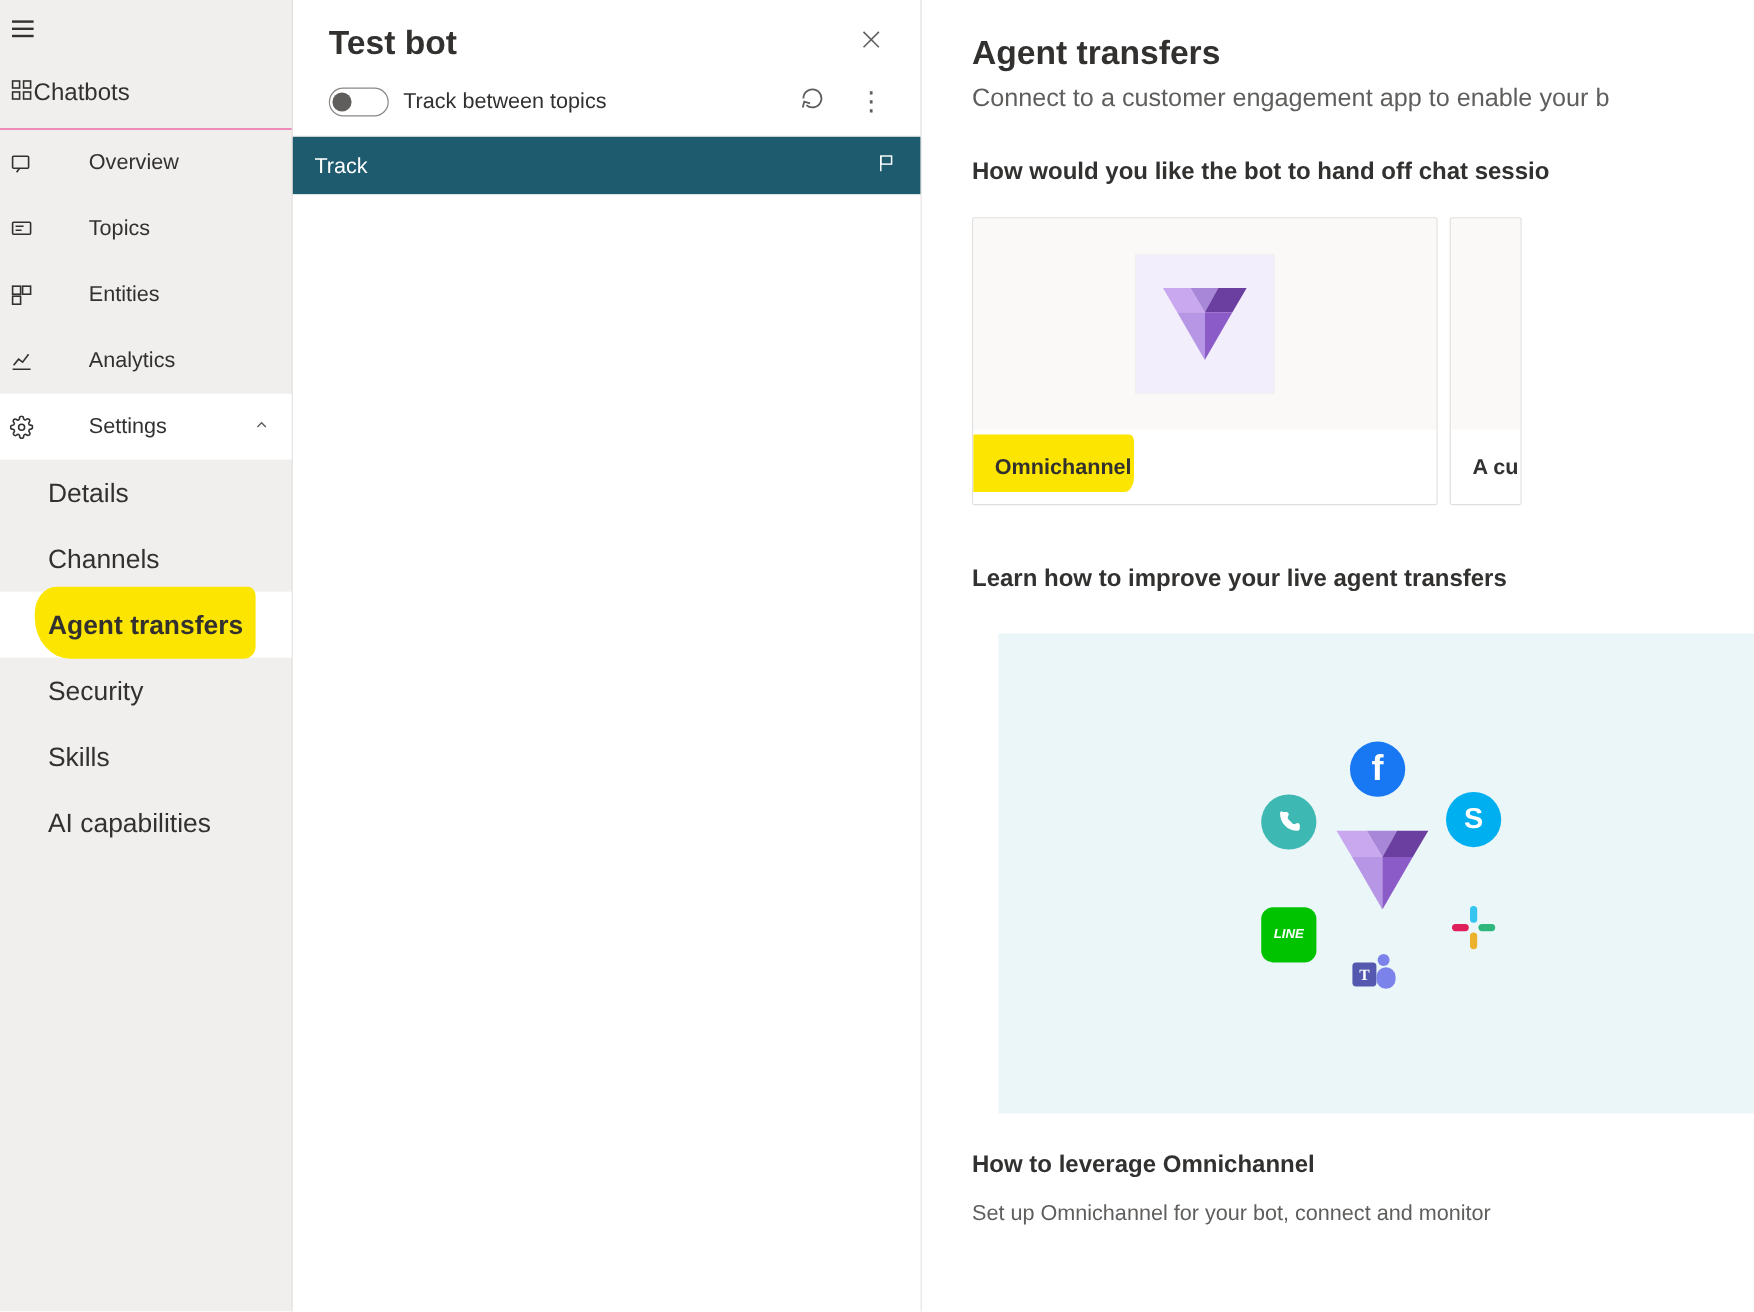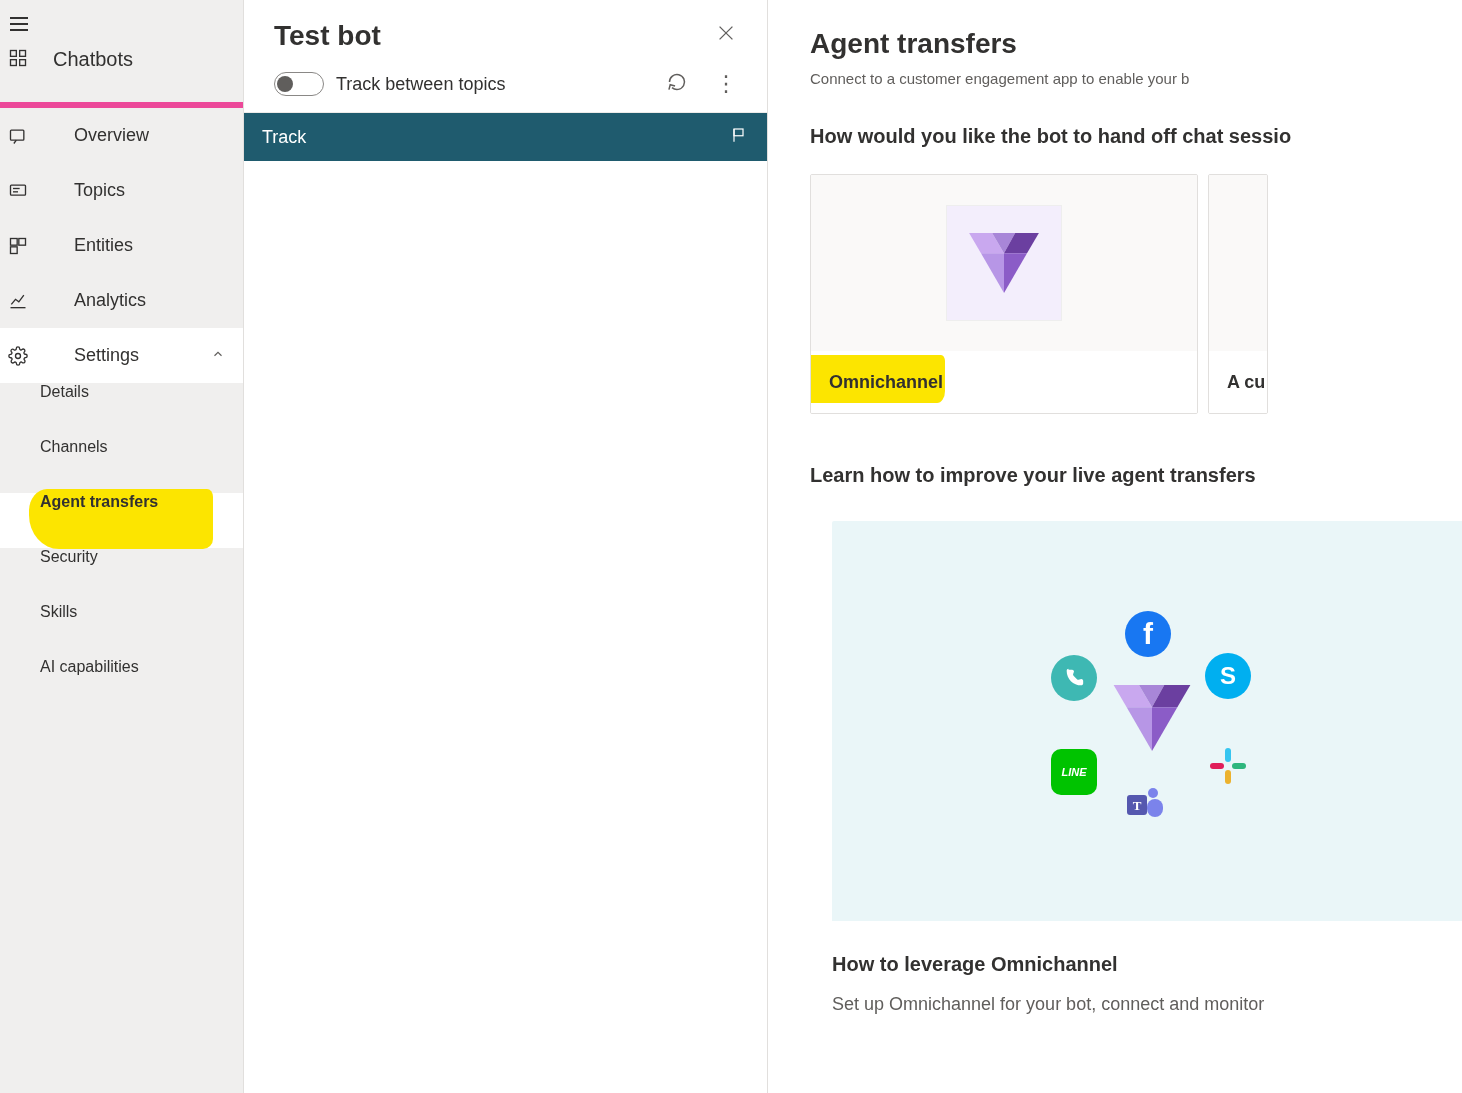--- a/index.html
+++ b/index.html
@@ -25,27 +25,26 @@
       height: 48px;
       display: flex;
       align-items: center;
       padding-left: 9px;
     }
     .hamburger-icon { width: 20px; height: 20px; display:flex;flex-direction:column;justify-content:space-between;padding:3px 1px; }
     .hamburger-icon span{height:1.6px;background:#323130;display:block;}
 
     .nav-heading {
       display: flex;
-      align-items: flex-start;
+      align-items: center;
       height: 60px;
       padding-left: 8px;
       font-size: 20px;
       font-weight: 400;
-      border-bottom: 6px solid #ec4899;
-      gap: 25px;
+      border-bottom: 1px solid #ec4899;
     }
 
     .nav-item {
       position: relative;
       display: flex;
       align-items: center;
       height: 55px;
       padding-left: 8px;
       font-size: 18px;
       cursor: pointer;
@@ -55,23 +54,24 @@
       width: 30px;
       display:flex;align-items:center;justify-content:flex-start;
     }
     .nav-item.expandable .chev {
       position:absolute;
       right:18px;
     }
 
     .nav-sub {
       display:flex;
+      align-items:center;
       height:55px;
       padding-left:40px;
-      font-size:16px;
+      font-size:22px;
       cursor:pointer;
       position:relative;
     }
 
     .settings-row{background:#fff;}
 
     
     .hl-agent-transfers::before{
       content:"";
       position:absolute;
@@ -123,21 +123,21 @@
 
     .chat-body{flex:1;background:#fff;}
 
     
     .content{
       flex:1;
       padding:28px 0 0 42px;
       overflow:hidden;
     }
     .content h1{font-size:28px;font-weight:600;margin-bottom:10px;}
-    .content .sub{font-size:15px;color:#605e5c;margin-bottom:38px;}
+    .content .sub{font-size:21px;color:#605e5c;margin-bottom:38px;}
     .content h2{font-size:20px;font-weight:600;margin-bottom:26px;}
 
     .cards-row{display:flex;gap:10px;}
     .card{
       width:388px;height:240px;border:1px solid #e1dfdd;border-radius:2px;
       display:flex;flex-direction:column;overflow:hidden;position:relative;
     }
     .card-top{flex:1;background:#faf9f8;display:flex;align-items:center;justify-content:center;}
     .card-bottom{height:62px;display:flex;align-items:center;padding-left:18px;background:#fff;}
     .card-bottom span{position:relative;z-index:2;font-size:18px;font-weight:700;}
@@ -166,21 +166,21 @@
     .service-cluster{position:relative;width:220px;height:220px;}
     .svc{position:absolute;width:46px;height:46px;border-radius:50%;display:flex;align-items:center;justify-content:center;font-weight:700;color:#fff;}
     .svc.fb{top:0;left:88px;background:#1877f2;font-size:30px;}
     .svc.phone{top:44px;left:14px;background:#3eb8b3;}
     .svc.skype{top:42px;right:6px;background:#00aff0;font-size:24px;}
     .svc.line{bottom:36px;left:14px;background:#00c300;border-radius:10px;font-size:11px;font-style:italic;}
     .svc.slack{bottom:42px;right:6px;background:transparent;}
     .svc.teams{bottom:2px;left:86px;background:transparent;}
     .heart-center{position:absolute;top:74px;left:76px;}
 
-    .learn-footer{margin-left:22px;margin-top:32px;}
+    .learn-footer{margin-top:32px;}
     .learn-footer h3{font-size:20px;font-weight:600;margin-bottom:18px;}
     .learn-footer p{font-size:18px;color:#605e5c;}
 
     
     .icon-slot svg{width:20px;height:20px;}
   </style>
 </head>
 <body>
 
 <div class="sidebar">

